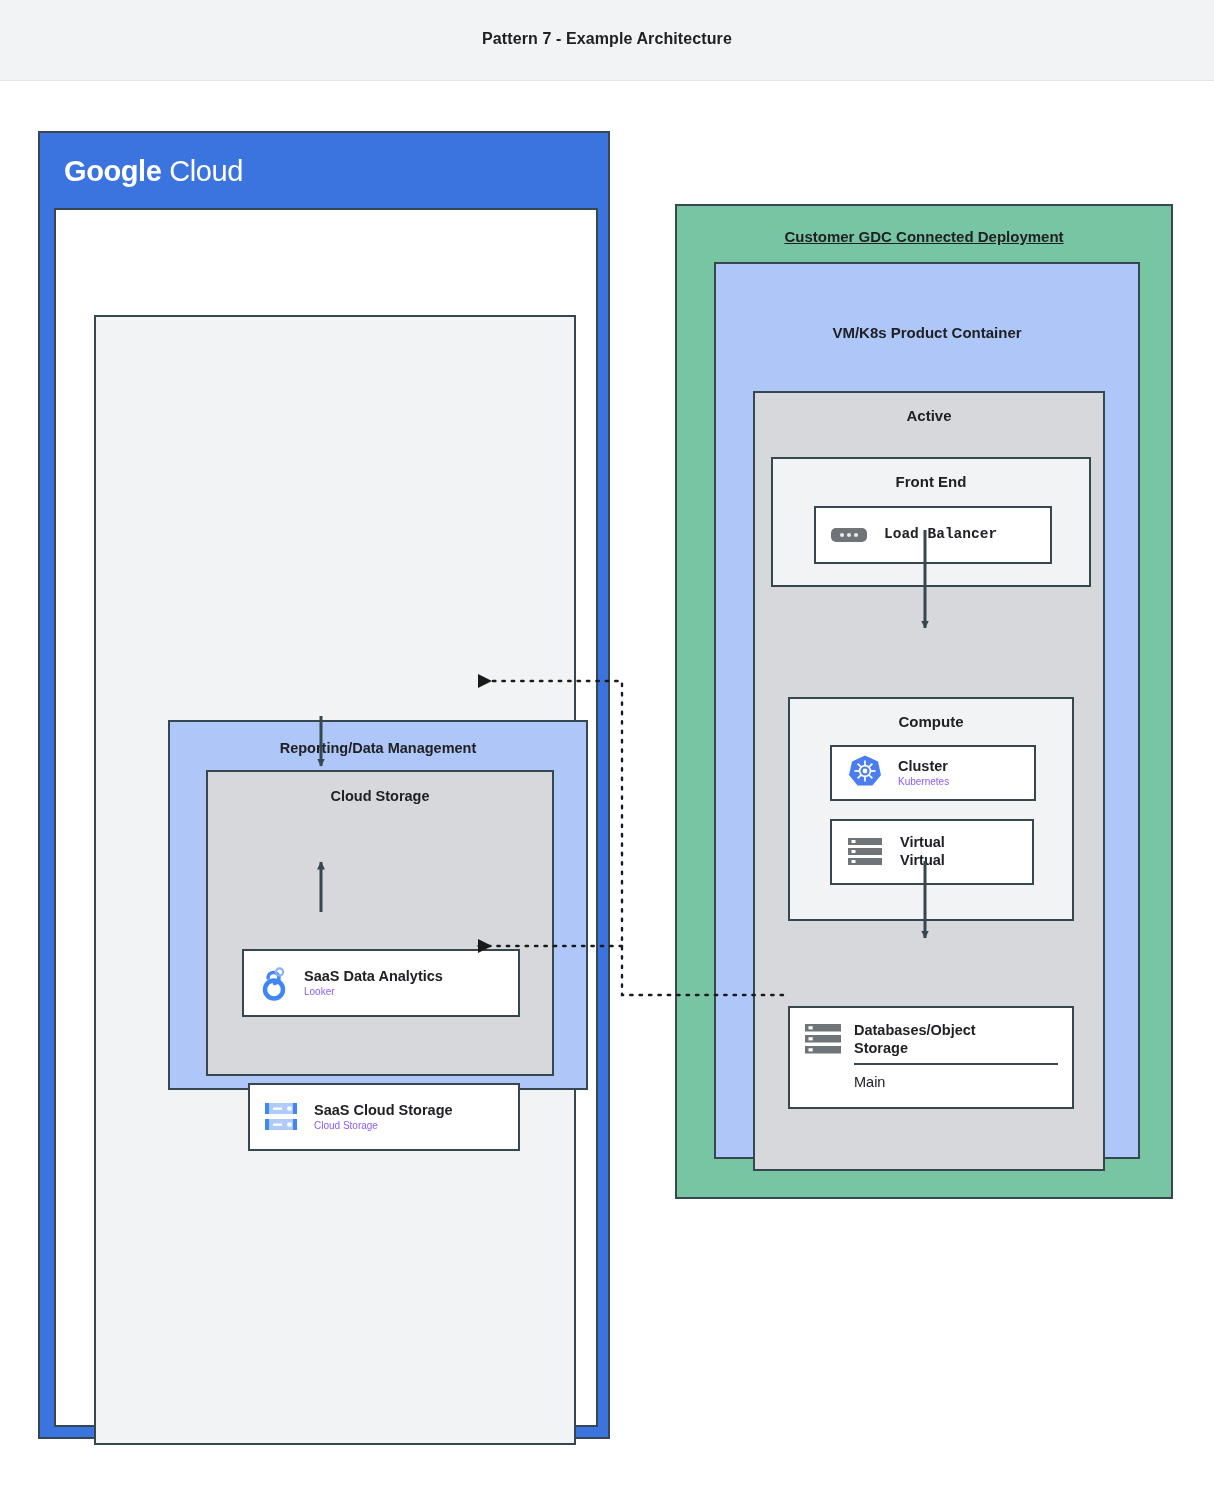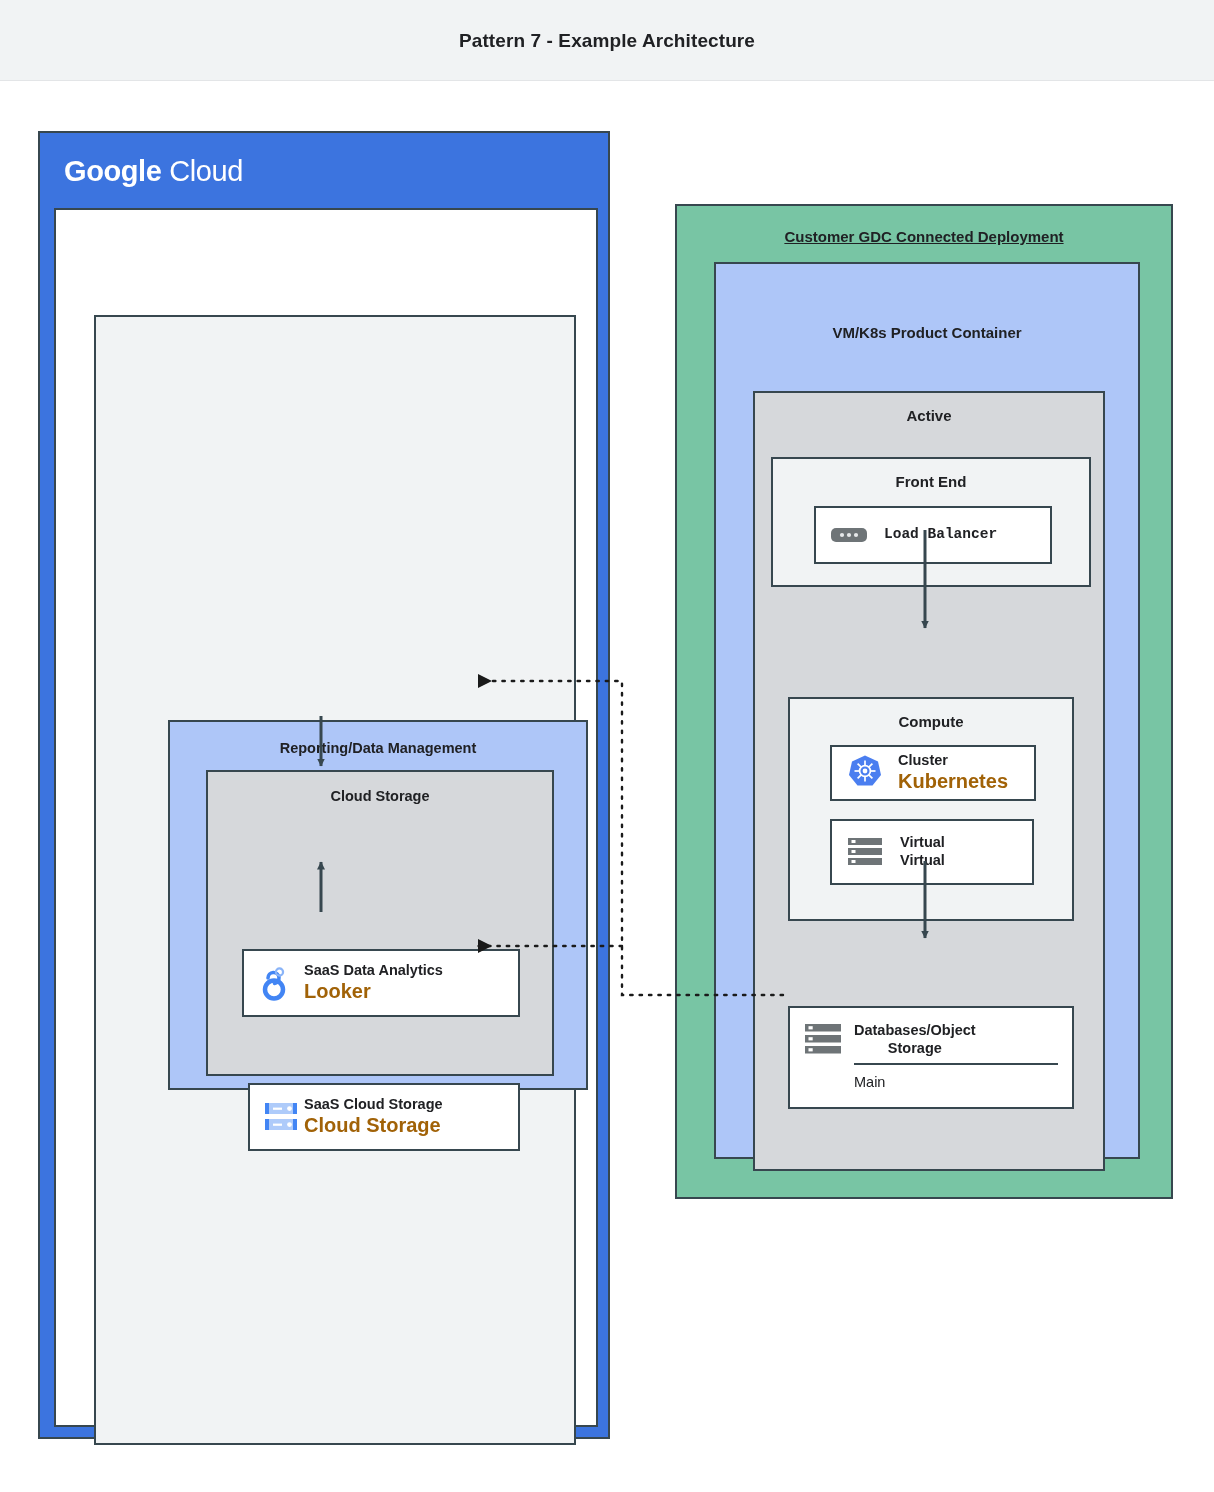--- a/index.html
+++ b/index.html
@@ -14,21 +14,21 @@
   
   #header-bar{
     position:absolute;left:0;top:0;width:1214px;height:81px;
     background:#f1f3f4;
     border-bottom:1px solid #e3e5e7;
     box-sizing:border-box;
   }
   #header-title{
     position:absolute;left:0;top:30px;width:1214px;
     text-align:center;
-    font-size:19px;font-weight:bold;letter-spacing:.1px;
+    font-size:16px;font-weight:bold;letter-spacing:.1px;
     color:#202124;
   }
   
   .box{position:absolute;box-sizing:border-box;border:2px solid #37474f;}
   .box-title{
     position:absolute;left:0;width:100%;text-align:center;
     font-weight:bold;color:#202124;
   }
   
   #gcloud-box{
@@ -64,21 +64,21 @@
   .node{
     position:absolute;box-sizing:border-box;
     background:#ffffff;border:2px solid #37474f;
     display:flex;align-items:center;
   }
   .node-icon{
     flex:0 0 auto;display:flex;align-items:center;justify-content:center;
   }
   .node-text{display:flex;flex-direction:column;justify-content:center;}
   .node-title{font-size:14.5px;font-weight:bold;color:#202124;line-height:1.22;}
-  .node-sub{font-size:20px;font-weight:bold;color:#a16207;line-height:1.25;}
+  .node-sub{font-size:10px;font-weight:normal;color:#8b5cf6;line-height:1.25;}
   
   #node-bq{left:34px;top:44px;width:278px;height:68px;padding-left:10px;}
   #node-looker{left:34px;top:177px;width:278px;height:68px;padding-left:10px;}
   #node-gcs{left:40px;top:311px;width:272px;height:68px;padding-left:10px;}
   
   #gdc-box{
     left:675px;top:204px;width:498px;height:995px;
     background:#78c5a4;
   }
   #gdc-title{top:22px;font-size:15px;text-decoration:underline;}
@@ -177,21 +177,21 @@
                 </g>
                 <g>
                   <rect x="5" y="19" width="32" height="11" rx="2" fill="#aecbfa"></rect>
                   <rect x="5" y="19" width="4" height="11" fill="#4285f4"></rect>
                   <rect x="33" y="19" width="4" height="11" fill="#4285f4"></rect>
                   <rect x="13" y="23.6" width="9" height="2.2" fill="#ffffff"></rect>
                   <circle cx="29.5" cy="24.6" r="2.4" fill="#ffffff"></circle>
                 </g>
               </svg>
             </div>
-            <div class="node-text" style="">
+            <div class="node-text" style="margin-left:10px;">
               <div class="node-title">SaaS Cloud Storage</div>
               <div class="node-sub">Cloud Storage</div>
             </div>
           </div>
 
         </div>
       </div>
     </div>
   </div>
 </div>
@@ -272,21 +272,21 @@
           <div class="node-icon icon-db">
             <svg width="44" height="34" viewBox="0 0 44 34">
               <rect x="3" y="2" width="36" height="7.5" fill="#6e7477"></rect>
               <rect x="3" y="13" width="36" height="7.5" fill="#6e7477"></rect>
               <rect x="3" y="24" width="36" height="7.5" fill="#6e7477"></rect>
               <rect x="6.5" y="4.2" width="4.2" height="3.2" fill="#ffffff"></rect>
               <rect x="6.5" y="15.2" width="4.2" height="3.2" fill="#ffffff"></rect>
               <rect x="6.5" y="26.2" width="4.2" height="3.2" fill="#ffffff"></rect>
             </svg>
           </div>
-          <div class="node-text" style="margin-left:8px;align-items:center;">
+          <div class="node-text" style="margin-left:8px;">
             <div class="node-title">Databases/Object</div>
             <div class="node-title">Storage</div>
           </div>
         </div>
         <div class="db-divider"></div>
         <div class="db-main">Main</div>
       </div>
 
     </div>
   </div>

